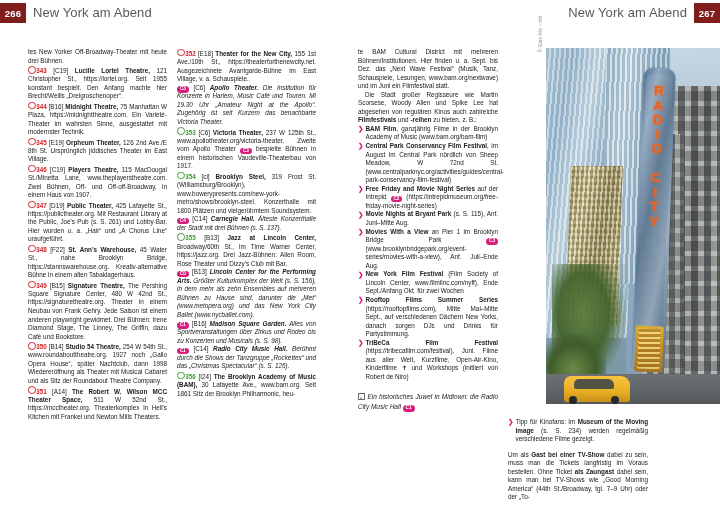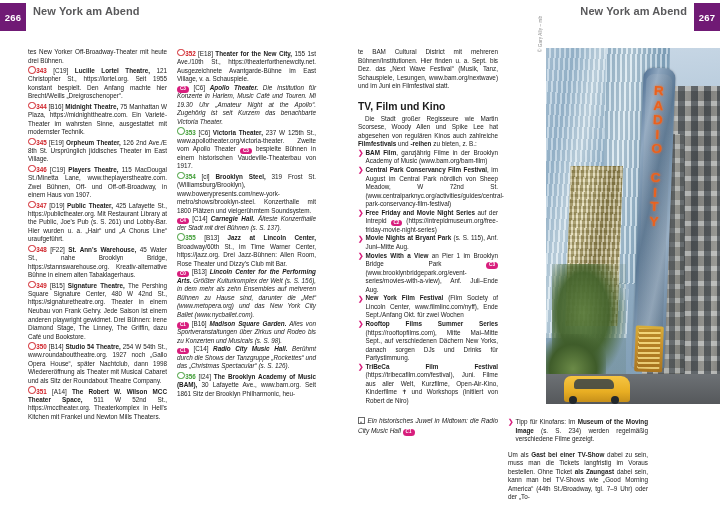--- a/index.html
+++ b/index.html
@@ -7,31 +7,31 @@
     width:720px;height:519px;
     background:#ffffff;
     font-family:"Liberation Sans", sans-serif;
     color:#1b1b1b;
     overflow:hidden;
     position:relative;
   }
   
   .runhead{position:absolute;left:0;top:0;width:720px;height:30px;}
   .folio{
-    position:absolute;top:3px;width:26px;height:28px;
-    background:#701a75;color:#ffffff;
+    position:absolute;top:3px;width:26px;height:20px;
+    background:#7f1d1d;color:#ffffff;
     font-size:9.5px;font-weight:700;
     display:flex;align-items:center;justify-content:center;
     letter-spacing:.2px;
   }
   .folio.left{left:0;}
   .folio.right{right:0;margin-left:32px;}
   .runtitle{
     position:absolute;top:5px;
-    font-size:11px;font-weight:700;color:#59595b;
+    font-size:13px;font-weight:400;color:#59595b;
     letter-spacing:.1px;
   }
   .runtitle.left{left:33px;}
   .runtitle.right{right:33px;}
 
   
   .col{
     position:absolute;top:48px;
     font-size:6.35px;line-height:8.55px;
     text-align:justify;
@@ -286,21 +286,20 @@
       <p class="entry"><span class="mk green"><span class="ring"></span>355</span> [B13] <b>Jazz at Lincoln Center,</b> Broadway/60th St., im Time Warner Center, https://jazz.org. Drei Jazz-Bühnen: Allen Room, Rose Theater und Dizzy's Club mit Bar.</p>
       <p class="entry"><span class="badge magenta">C0</span> [B13] <b><i>Lincoln Center for the Performing Arts.</i></b><i> Größter Kulturkomplex der Welt (s. S. 156), in dem mehr als zehn Ensembles auf mehreren Bühnen zu Hause sind, darunter die „Met“ (www.metopera.org) und das New York City Ballet (www.nycballet.com).</i></p>
       <p class="entry"><span class="badge magenta">C1</span> [B16] <b><i>Madison Square Garden.</i></b><i> Alles von Sportveranstaltungen über Zirkus und Rodeo bis zu Konzerten und Musicals (s. S. 98).</i></p>
       <p class="entry"><span class="badge magenta">C1</span> [C14] <b><i>Radio City Music Hall.</i></b><i> Berühmt durch die Shows der Tanzgruppe „Rockettes“ und das „Christmas Spectacular“ (s. S. 126).</i></p>
       <p class="entry"><span class="mk green"><span class="ring"></span>356</span> [I24] <b>The Brooklyn Academy of Music (BAM),</b> 30 Lafayette Ave., www.bam.org. Seit 1861 Sitz der Brooklyn Philharmonic, heu-</p>
     </div>
 </div>
 
 <div class="col c3">
   <p class="cont">te BAM Cultural District mit mehreren Bühnen/Institutionen. Hier finden u. a. Sept. bis Dez. das „Next Wave Festival“ (Musik, Tanz, Schauspiele, Lesungen, www.bam.org/nextwave) und im Juni ein Filmfestival statt.</p>
-  <div class="sech">TV, Film und Kino</div>
   <p class="ind" id="c3-intro">Die Stadt großer Regisseure wie Martin Scorsese, Woody Allen und Spike Lee hat abgesehen von regulären Kinos auch zahlreiche <b>Filmfestivals</b> und <b>-reihen</b> zu bieten, z. B.:</p>
   <div class="blist" id="c3-bullets">
       <p class="bitem"><span class="chev">❯</span><b>BAM Film</b>, ganzjährig Filme in der Brooklyn Academy of Music (www.bam.org/bam-film)</p>
       <p class="bitem"><span class="chev">❯</span><b>Central Park Conservancy Film Festival</b>, im August im Central Park nördlich von Sheep Meadow, W 72nd St. (www.centralparknyc.org/activities/guides/central-park-conservancy-film-festival)</p>
       <p class="bitem"><span class="chev">❯</span><b>Free Friday and Movie Night Series</b> auf der Intrepid <span class="badge magenta">C2</span> (https://intrepidmuseum.org/free-friday-movie-night-series)</p>
       <p class="bitem"><span class="chev">❯</span><b>Movie Nights at Bryant Park</b> (s. S. 115), Anf. Juni–Mitte Aug.</p>
       <p class="bitem"><span class="chev">❯</span><b>Movies With a View</b> an Pier 1 im Brooklyn Bridge Park <span class="badge magenta">C3</span> (www.brooklynbridgepark.org/event-series/movies-with-a-view), Anf. Juli–Ende Aug.</p>
       <p class="bitem"><span class="chev">❯</span><b>New York Film Festival</b> (Film Society of Lincoln Center, www.filmlinc.com/nyff), Ende Sept./Anfang Okt. für zwei Wochen</p>
       <p class="bitem"><span class="chev">❯</span><b>Rooftop Films Summer Series</b> (https://rooftopfilms.com), Mitte Mai–Mitte Sept., auf verschiedenen Dächern New Yorks, danach sorgen DJs und Drinks für Partystimmung.</p>
       <p class="bitem"><span class="chev">❯</span><b>TriBeCa Film Festival</b> (https://tribecafilm.com/festival), Juni. Filme aus aller Welt, Kurzfilme, Open-Air-Kino, Kinderfilme ✝ und Workshops (initiiert von Robert de Niro)</p>

